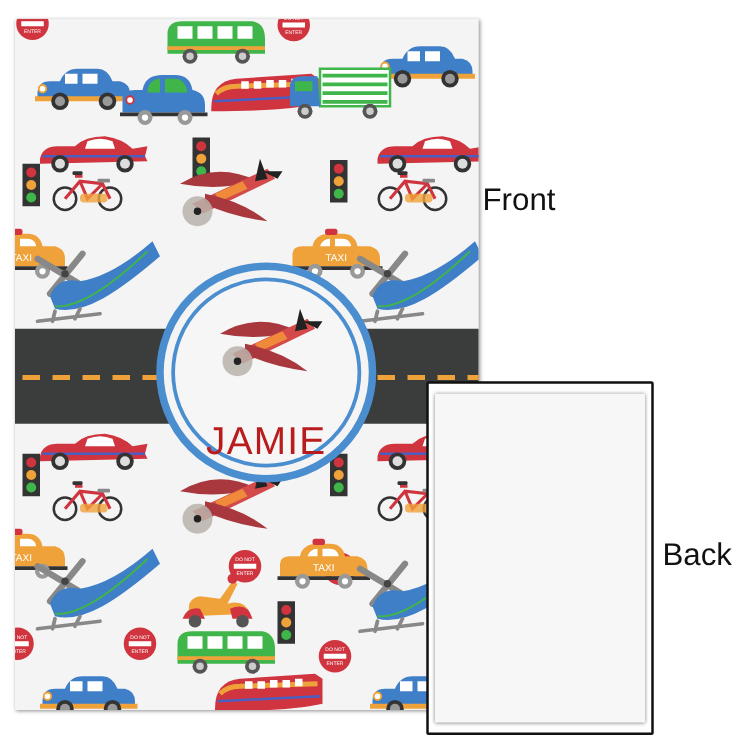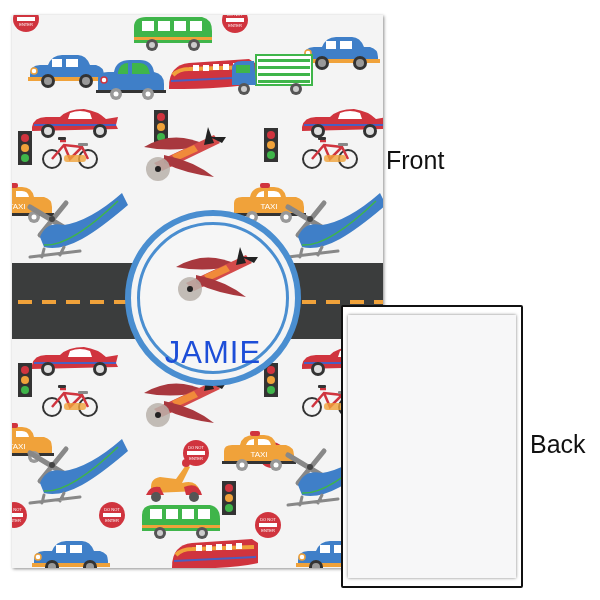--- a/index.html
+++ b/index.html
@@ -19,21 +19,21 @@
     .badge {
       position:absolute; left:113px; top:195px; width:176px; height:176px; border-radius:50%;
       background:#f4f4f4; border:6px solid #4a8ed0; box-sizing:border-box;
     }
     .badge-inner {
       position:absolute; left:6px; top:6px; right:6px; bottom:6px; border-radius:50%;
       border:3px solid #4a8ed0; box-sizing:border-box; background:#f6f6f6;
     }
     .name {
       position:absolute; left:0; right:0; top:110px; text-align:center;
-      font-size:31px; color:#1d4ed8; font-weight:normal; letter-spacing:1px;
+      font-size:31px; color:#b91c1c; font-weight:normal; letter-spacing:1px;
     }
     .label { position:absolute; font-size:25px; color:#111; }
     .back-outline {
       position:absolute; left:341px; top:305px; width:182px; height:283px;
       border:2px solid #111; box-sizing:border-box; background:#fff; border-radius:2px;
     }
     .back-sheet {
       position:absolute; left:5px; top:8px; right:5px; bottom:8px;
       background:#f7f7f8; box-shadow: 0 0 3px rgba(0,0,0,0.5);
     }

